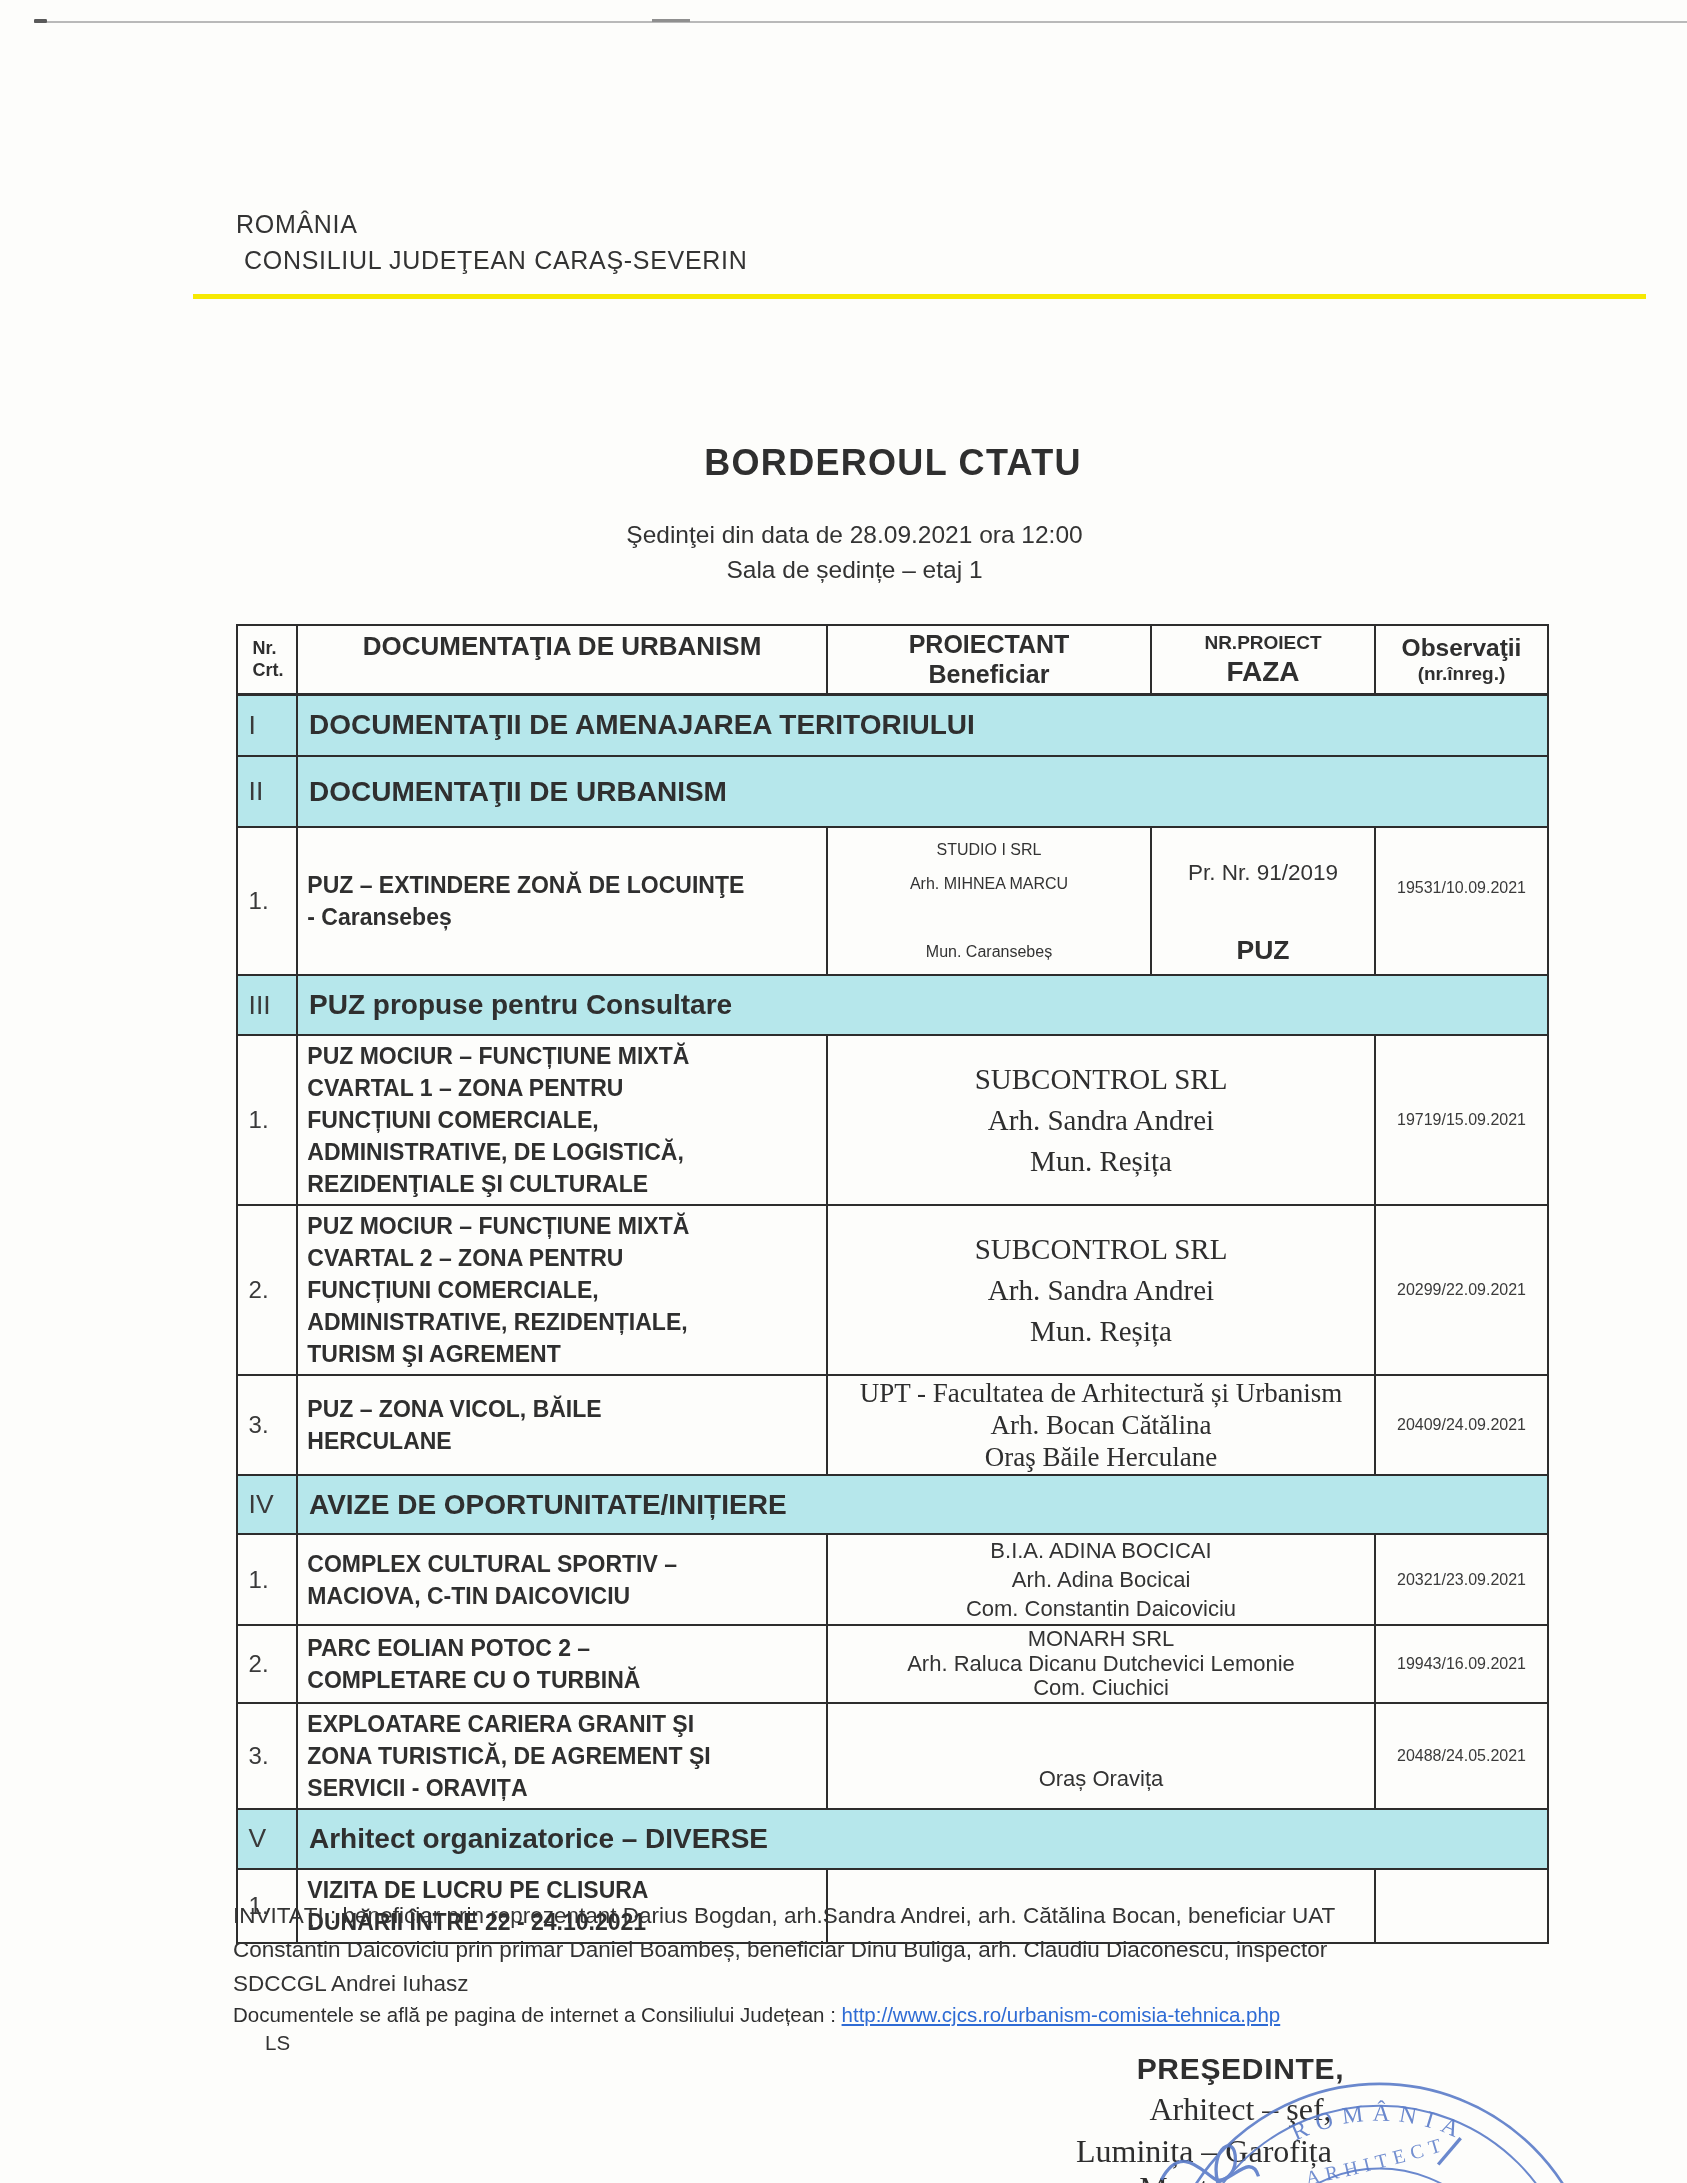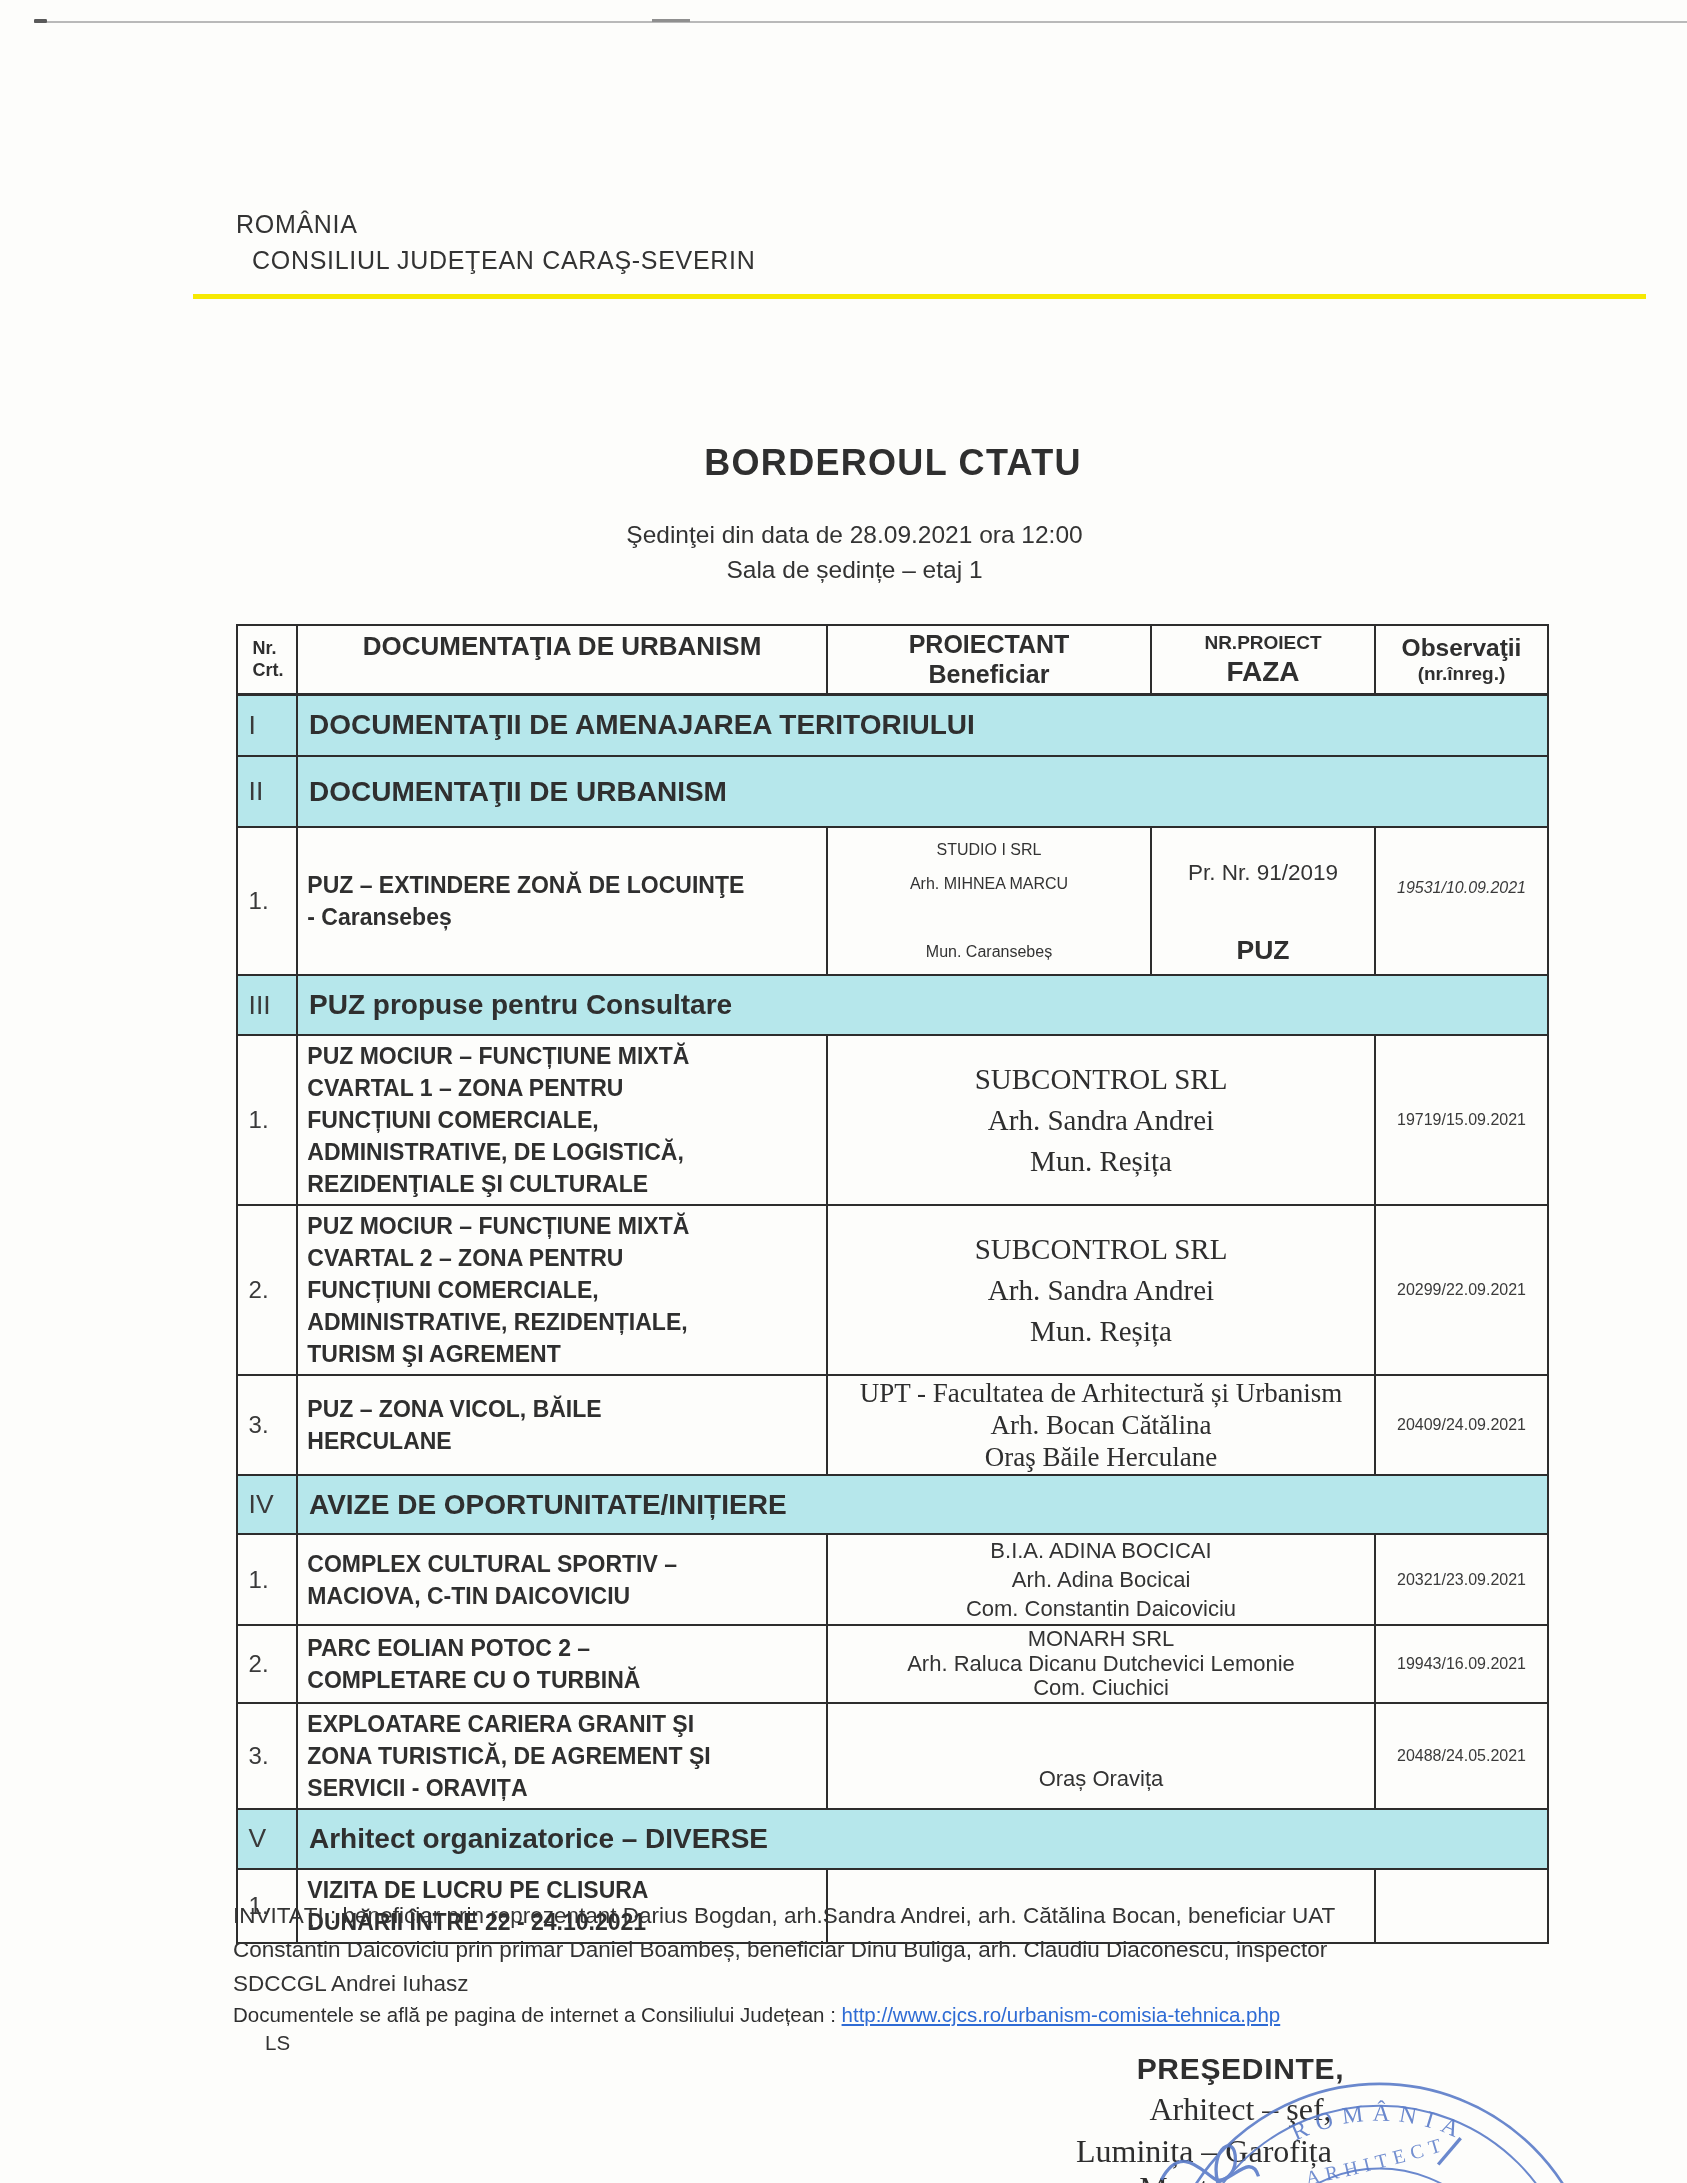--- a/index.html
+++ b/index.html
@@ -4,21 +4,21 @@
 <style>
   html,body{margin:0;padding:0;background:#d8d8d8;}
   .page{position:relative;width:1687px;height:2183px;background:#fdfdfb;overflow:hidden;
         font-family:"Liberation Sans",sans-serif;color:#333;}
   
   .scan-line{position:absolute;top:20.5px;left:34px;width:1653px;height:2px;background:#b9b9b9;}
   .scan-dot{position:absolute;top:18.5px;left:34px;width:13.2px;height:4.6px;background:#5a5a5a;border-radius:1.3px;}
   .scan-dash{position:absolute;top:19px;left:652px;width:38px;height:2.6px;background:#8f8f8f;}
   
   .lh-country{position:absolute;left:236px;top:210px;font-size:25px;letter-spacing:0.7px;}
-  .lh-council{position:absolute;left:252px;top:246px;font-size:25px;letter-spacing:0.7px;}
+  .lh-council{position:absolute;left:244px;top:246px;font-size:25px;letter-spacing:0.7px;}
   .yellow-rule{position:absolute;left:193px;top:294px;width:1453px;height:4.6px;background:#f6e903;}
   .commission{position:absolute;left:236px;top:316px;font-size:28.4px;font-weight:bold;letter-spacing:0.7px;color:#2f2f2f;}
   .doc-title{position:absolute;left:99px;top:442px;width:1588px;text-align:center;
              font-size:36px;font-weight:bold;letter-spacing:1.3px;color:#2f2f2f;}
   .subtitle1{position:absolute;left:193px;top:521px;width:1323px;text-align:center;font-size:24.5px;}
   .subtitle2{position:absolute;left:193px;top:556px;width:1323px;text-align:center;font-size:24.5px;}
   
   table.agenda{position:absolute;left:236px;top:624px;width:1311px;border-collapse:collapse;
                table-layout:fixed;border:1.3px solid #2d2d2d;}
   table.agenda td{border:2px solid #2d2d2d;vertical-align:middle;overflow:hidden;}
@@ -40,21 +40,21 @@
   .cell-pro{font-size:16px;text-align:center;white-space:pre-line;line-height:34px;}
   .cell-pro.sans3{line-height:29px;font-size:22px;}
   .cell-pro.tight{line-height:24.5px;font-size:22px;}
   .cell-pro.serif{font-family:"Liberation Serif",serif;font-size:29px;line-height:41px;color:#2e2e2e;}
   .cell-pro.serif.small{font-size:27px;line-height:32px;}
   .cell-pro.low{vertical-align:bottom;padding-bottom:14.6px;}
   .cell-prj{position:relative;text-align:center;}
   .prj-top{font-size:22.5px;margin-top:-41px;}
   .prj-puz{position:absolute;left:0;right:0;bottom:8px;font-size:26.5px;font-weight:bold;color:#2f2f2f;}
   .cell-obs{font-size:16px;text-align:center;color:#3a3a3a;}
-  .obs-low{vertical-align:bottom;padding-bottom:28px;font-style:italic;}
+  .obs-low{vertical-align:bottom;padding-bottom:28px;}
   
   .invited{position:absolute;left:233px;top:1899px;width:1330px;font-size:22.5px;line-height:34px;white-space:pre-line;}
   .docs-line{position:absolute;left:233px;top:2003px;font-size:20.5px;font-weight:normal;color:#2f2f2f;}
   .docs-line a{color:#2e6bd4;text-decoration:underline;}
   .ls{position:absolute;left:265px;top:2031px;font-size:20.5px;}
   .sig-role{position:absolute;left:1085px;top:2052px;width:311px;text-align:center;
             font-size:30px;font-weight:bold;letter-spacing:0.7px;color:#2f2f2f;}
   .sig-pos{position:absolute;left:1085px;top:2091px;width:311px;text-align:center;
            font-family:"Liberation Serif",serif;font-size:32px;color:#2e2e2e;}
   .sig-name{position:absolute;left:1019px;top:2133px;width:370px;text-align:center;

